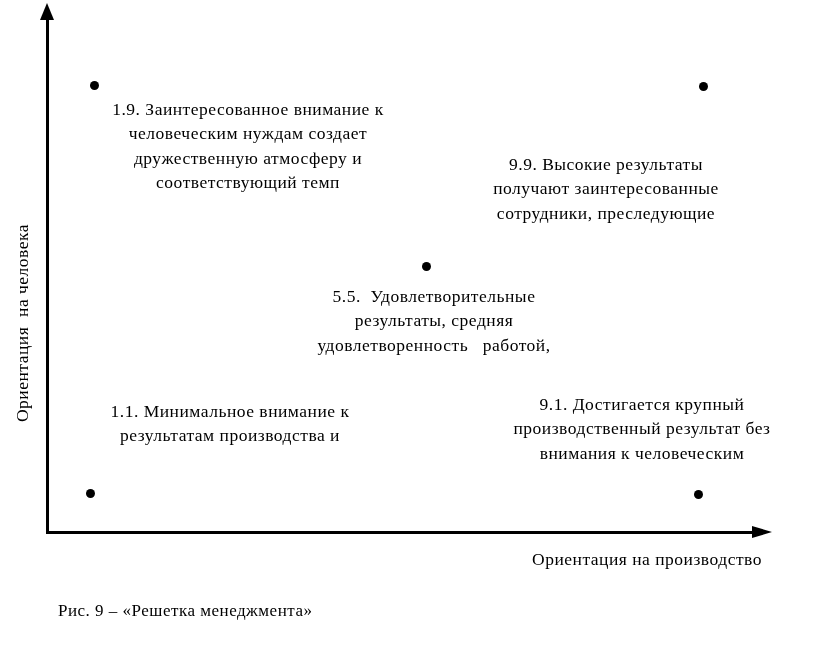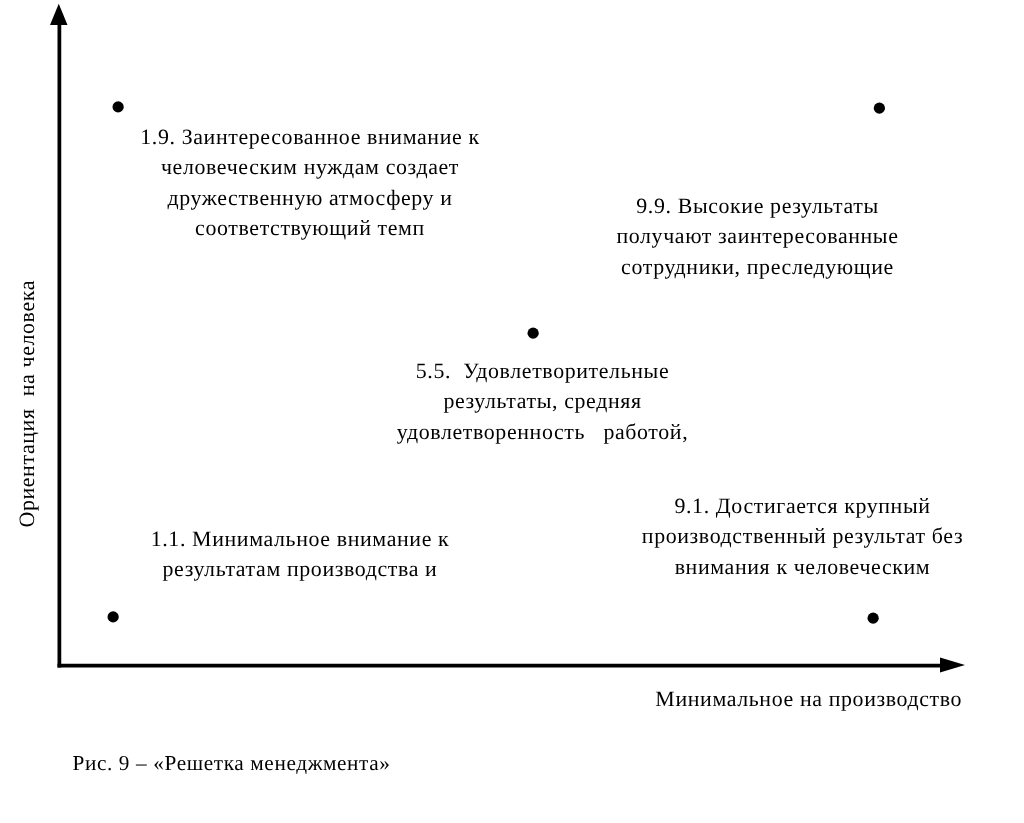--- a/index.html
+++ b/index.html
@@ -57,21 +57,21 @@
   }
   .d19 { left: 90px;  top: 81px; }
   .d99 { left: 699px; top: 82px; }
   .d55 { left: 422px; top: 262px; }
   .d11 { left: 86px;  top: 489px; }
   .d91 { left: 694px; top: 490px; }
 
   .t19 { left: 88px;  top: 97px;  width: 320px; }
   .t99 { left: 446px; top: 116px; width: 320px; margin-top: 36px; }
   .t55 { left: 274px; top: 284px; width: 320px; text-align: center; }
-  .t11 { left: 80px;  top: 399px; width: 320px; margin-top: 20px; }
+  .t11 { left: 70px;  top: 399px; width: 320px; }
   .t91 { left: 482px; top: 392px; width: 320px; }
 
   .y-label {
     position: absolute;
     left: 22px; top: 323px;
     transform: translate(-50%, -50%) rotate(-90deg);
     font-size: 17.5px;
     letter-spacing: 0.5px;
     white-space: pre;
   }
@@ -96,21 +96,21 @@
 <body>
 
 <div class="stage">
 
   <div class="arrow-up"></div>
   <div class="axis-v"></div>
   <div class="axis-h"></div>
   <div class="arrow-right"></div>
 
   <div class="y-label">Ориентация  на человека</div>
-  <div class="x-label">Минимальное на производство</div>
+  <div class="x-label">Ориентация на производство</div>
 
   <div class="dot d19"></div>
   <div class="dot d99"></div>
   <div class="dot d55"></div>
   <div class="dot d11"></div>
   <div class="dot d91"></div>
 
   <div class="txt t19">1.9. Заинтересованное внимание к
 человеческим нуждам создает
 дружественную атмосферу и

